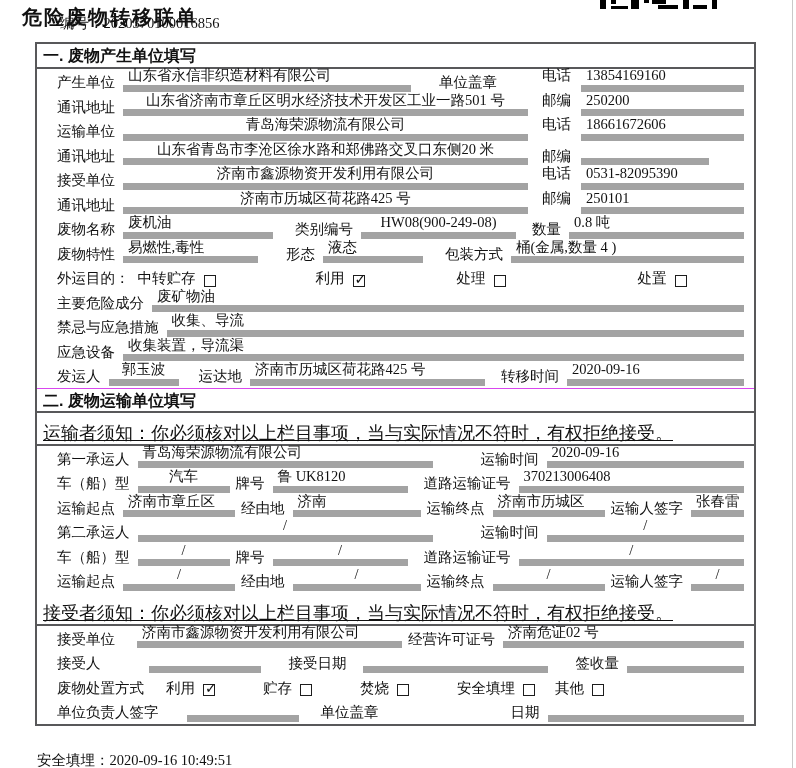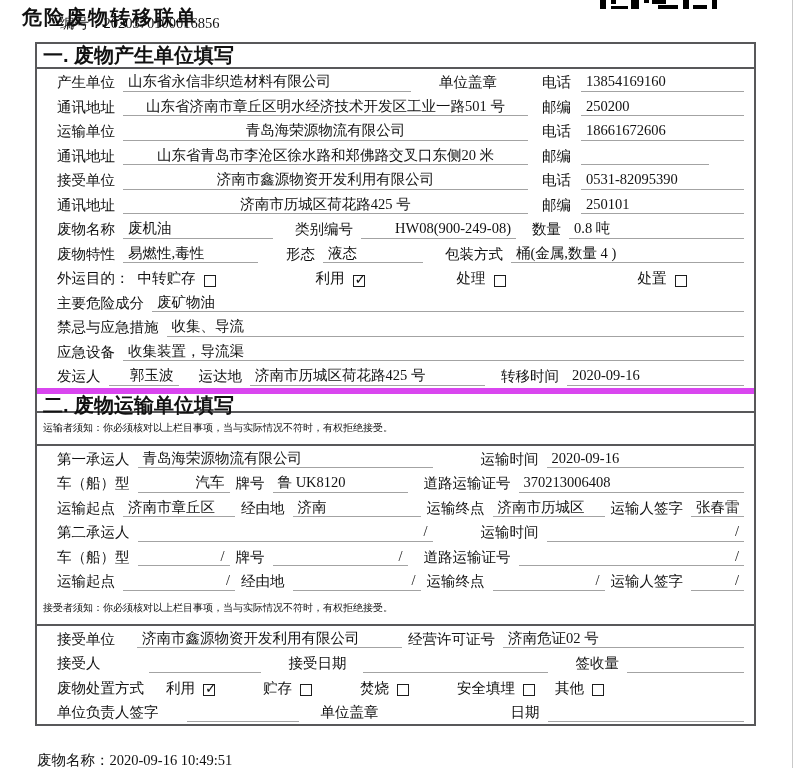--- a/index.html
+++ b/index.html
@@ -24,32 +24,32 @@
   .qb4 { left:31px; top:0; width:8px;  height:9px; }
   .qb5 { left:44px; top:0; width:5px;  height:3px; }
   .qb6 { left:52px; top:0; width:14px; height:4px; }
   .qb7 { left:58px; top:5px; width:20px; height:4px; }
   .qb8 { left:83px; top:0; width:6px;  height:9px; }
   .qb9 { left:93px; top:5px; width:14px; height:4px; }
   .qb10{ left:112px; top:0; width:5px; height:9px; }
 
   
   .form { position:absolute; left:35px; top:42px; width:721px; border:2px solid #58585a; background:#fff; }
-  .shead { height:25px; line-height:23px; padding:0 6px; font-size:20px; font-weight:bold;
+  .shead { height:25px; line-height:23px; padding:0 6px; font-size:16px; font-weight:bold;
            font-family:"Liberation Sans","DejaVu Sans",sans-serif; border-bottom:2px solid #58585a; }
-  .shead.mid { border-top:6px solid #d946ef; }
-  .notice { height:33px; padding:8px 6px 0; font-size:10px; border-bottom:2px solid #58585a; white-space:nowrap; }
+  .shead.mid { border-top:1px solid #d946ef; }
+  .notice { height:33px; padding:8px 6px 0; font-size:18px; border-bottom:2px solid #58585a; white-space:nowrap;text-decoration:underline; }
 
   .row { height:24.5px; display:flex; align-items:flex-end; padding:0 10px 2px 20px; font-size:14.5px; line-height:1.2; }
   .lb { white-space:nowrap; flex-shrink:0; }
-  .val { border-bottom:1px solid #a3a3a3; white-space:nowrap; overflow:hidden; margin-left:8px; padding:0 5px; min-height:17px; flex-shrink:0; }
+  .val { border-bottom:7px solid #a3a3a3; white-space:nowrap; overflow:hidden; margin-left:8px; padding:0 5px; min-height:17px; flex-shrink:0; }
   .fill { flex:1 1 auto; margin-right:14px;text-align:center; }
   .lastfill { flex:1 1 auto; margin-right:0; }
-  .ctr { text-align:right; }
-  .rg { margin-left:auto; display:flex; align-items:flex-end; width:202px; flex-shrink:0;margin-top:20px; }
+  .ctr { text-align:center; }
+  .rg { margin-left:auto; display:flex; width:202px; flex-shrink:0;margin-top:20px; }
   .rg .lb { width:31px; }
   .rg .val { flex:1 1 auto; }
   .rg .val.short { flex:0 0 128px; }
 
   .w70{width:70px} .w92{width:92px} .w100{width:100px} .w112{width:112px} .w128{width:128px}
   .w135{width:135px} .w150{width:150px} .w155{width:155px} .w185{width:185px} .w235{width:235px}
   .w265{width:265px} .w288{width:288px} .w295{width:295px}
   .ml8{margin-left:8px} .ml12{margin-left:6px} .ml16{margin-left:16px} .ml22{margin-left:22px}
   .ml28{margin-left:28px} .ml40{margin-left:20px} .ml48{margin-left:48px}
   .ml92{margin-left:92px} .ml100{margin-left:100px} .ml132{margin-left:132px}
@@ -307,13 +307,13 @@
   <div class="row">
     <span class="lb">单位负责人签字</span>
     <span class="val w112 ml28"></span>
     <span class="lb ml22">单位盖章</span>
     <span class="lb ml132">日期</span>
     <span class="val lastfill"></span>
   </div>
 
 </div>
 
-<div class="print-line"><span>废物名称：</span><span>2020-09-16 10:49:51</span></div>
+<div class="print-line"><span>安全填埋：</span><span>2020-09-16 10:49:51</span></div>
 
 </body></html>

